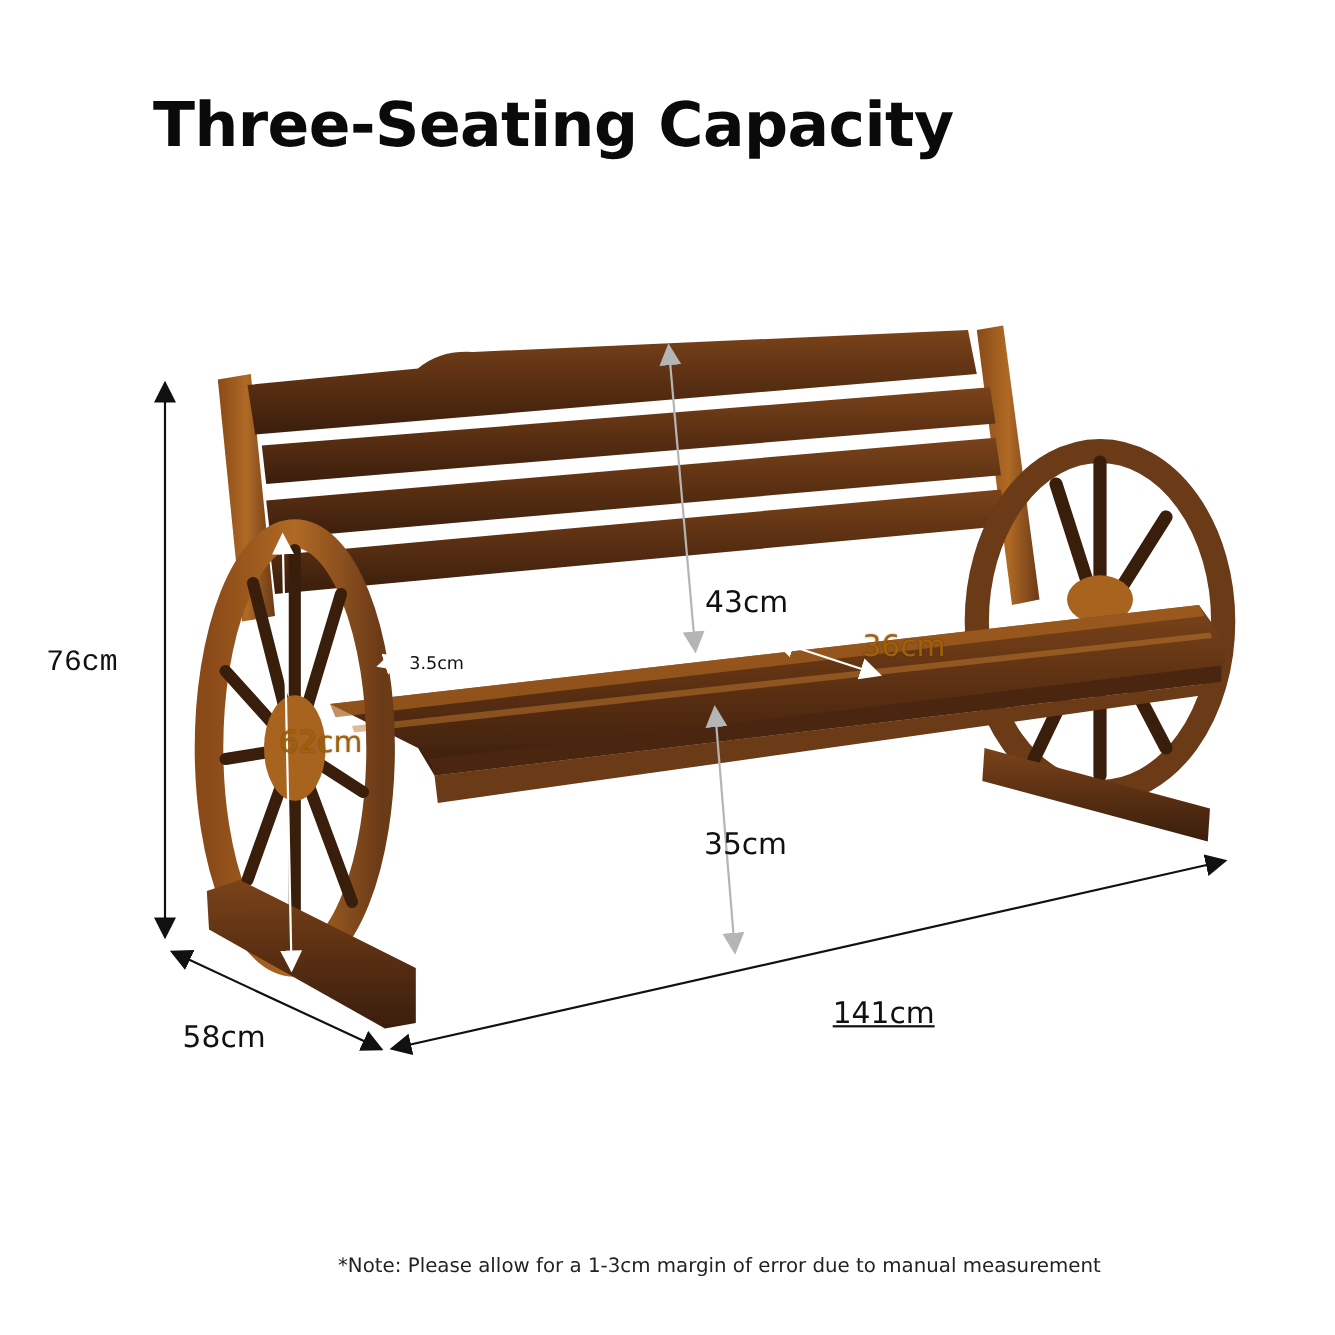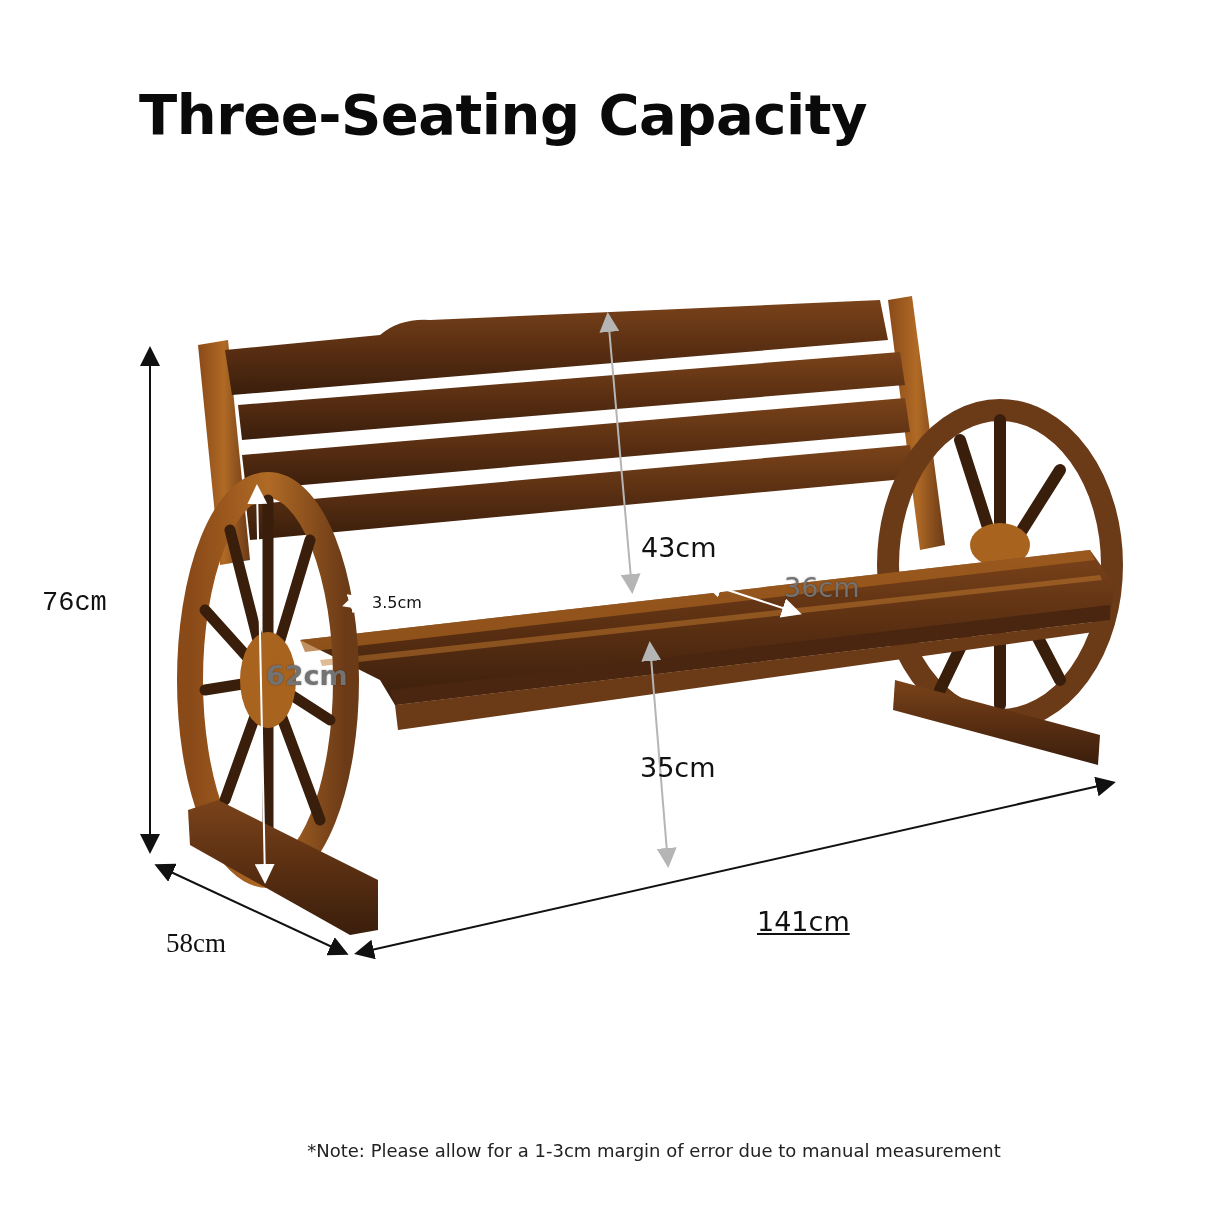--- a/index.html
+++ b/index.html
@@ -4,21 +4,21 @@
 <style>
   html, body { margin: 0; padding: 0; background: #ffffff; }
   body { width: 1214px; height: 1214px; position: relative; overflow: hidden; font-family: "DejaVu Sans", sans-serif; }
   .title {
     position: absolute; left: 0; top: 82px; width: 1006px; text-align: center;
     font-family: "DejaVu Sans", sans-serif; font-weight: bold; font-size: 56px;
     color: #0a0a0a; letter-spacing: -0.5px;
   }
   svg.art { position: absolute; left: 0; top: 0; width: 1214px; height: 1214px; }
   .lbl { position: absolute; font-family: "DejaVu Sans", sans-serif; font-size: 27px; color: #111; white-space: nowrap; }
-  .lbl.white { color: #737373; text-shadow: 0 0 2px rgba(0,0,0,0.35); }
+  .lbl.white { color: #a16207; text-shadow: 0 0 2px rgba(0,0,0,0.35); }
   .lbl.small { font-size: 16px; }
   .note {
     position: absolute; left: 0; top: 1140px; width: 1214px; text-align: center;
     font-family: "DejaVu Sans", sans-serif; font-size: 18px; color: #222; padding-left: 47px;
   }
 </style>
 </head>
 <body>
 
 <div class="title">Three-Seating Capacity</div>
@@ -110,21 +110,21 @@
 
     <line x1="706" y1="583" x2="798" y2="613" stroke="#fff" stroke-width="2" marker-start="url(#ahW)" marker-end="url(#ahW)"></line>
 
     <line x1="257" y1="488" x2="265" y2="880" stroke="#fff" stroke-width="2" marker-start="url(#ahW)" marker-end="url(#ahW)"></line>
 
     <line x1="346" y1="605" x2="365" y2="599" stroke="#fff" stroke-width="2" marker-start="url(#ahW)" marker-end="url(#ahW)"></line>
   </g>
 </svg>
 
 <div class="lbl" style="left:42px; top:588px;font-family:Liberation Mono, monospace;">76cm</div>
-<div class="lbl" style="left:166px; top:928px;font-family:Liberation Serif, serif;">58cm</div>
+<div class="lbl" style="left:166px; top:928px;">58cm</div>
 <div class="lbl" style="left:757px; top:906px;text-decoration:underline;">141cm</div>
-<div class="lbl white" style="left:266px; top:660px;font-weight:bold;">62cm</div>
+<div class="lbl white" style="left:254px; top:660px;">62cm</div>
 <div class="lbl small" style="left:372px; top:593px;">3.5cm</div>
 <div class="lbl" style="left:641px; top:532px;">43cm</div>
 <div class="lbl white" style="left:784px; top:572px;">36cm</div>
 <div class="lbl" style="left:640px; top:752px;">35cm</div>
 
 <div class="note">*Note: Please allow for a 1-3cm margin of error due to manual measurement</div>
 
 </body></html>

